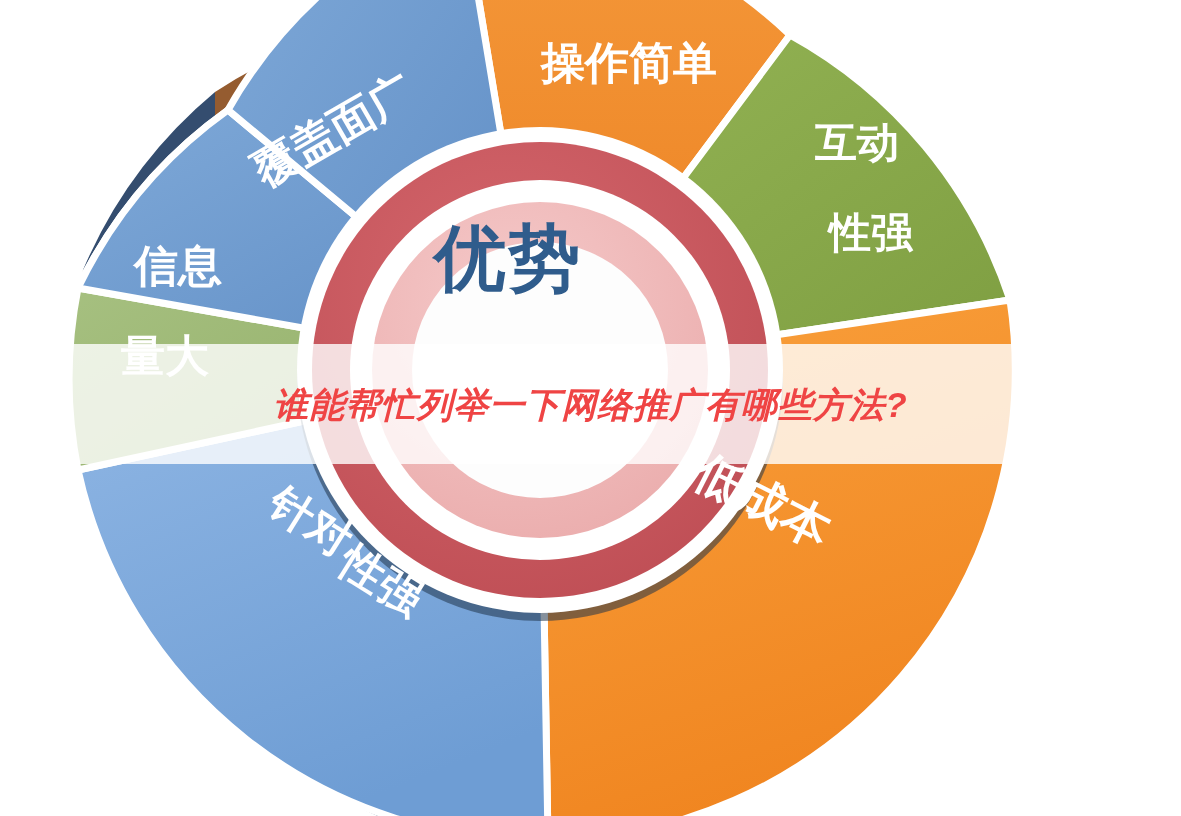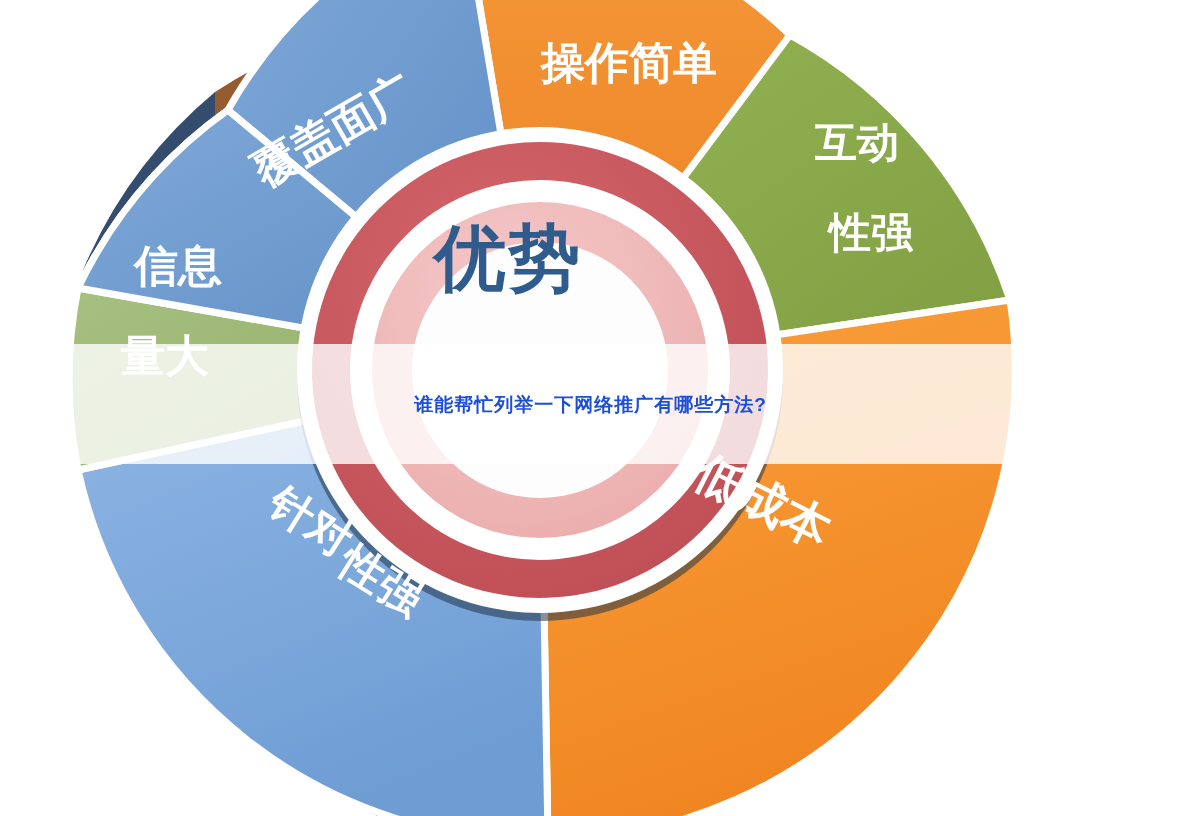--- a/index.html
+++ b/index.html
@@ -51,26 +51,27 @@
     width: 1181px;
     height: 120px;
     background: rgba(255,255,255,0.80);
     display: flex;
     align-items: center;
     justify-content: center;
     pointer-events: none;
   }
   #overlay-title {
     font-family: "Liberation Sans", "DejaVu Sans", sans-serif;
-    font-size: 19px;
+    font-size: 35px;
     font-weight: bold;
-    color: #1d4ed8;
+    color: #ef4444;
     letter-spacing: 1px;
     white-space: nowrap;
     line-height: 1;
+    font-style: italic;
   }
 </style>
 </head>
 <body>
 
 <div id="stage">
 
   <svg id="wheel-svg" viewBox="0 0 1181 816">
     <defs>
       <linearGradient id="gradBlueTL" x1="0" y1="0" x2="1" y2="1">

